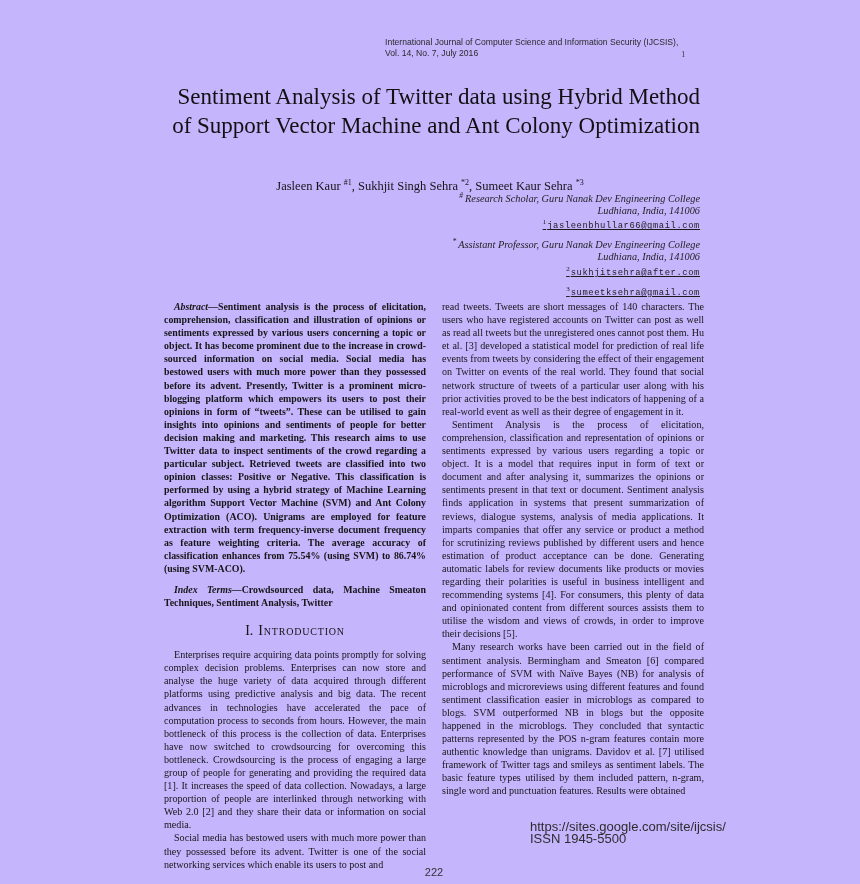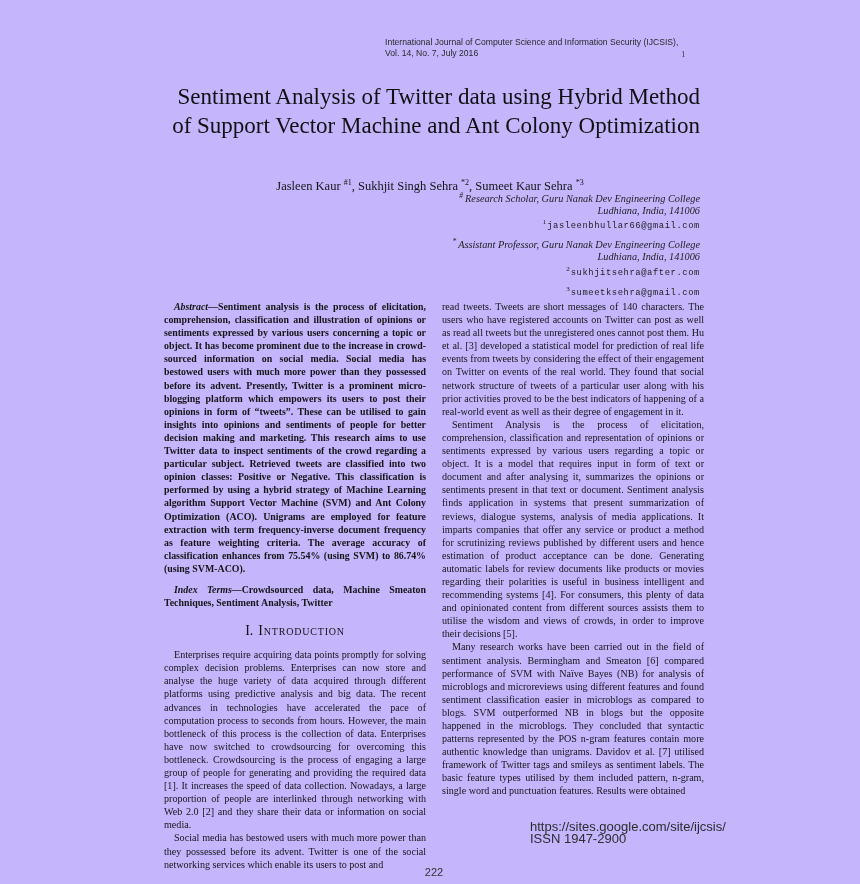--- a/index.html
+++ b/index.html
@@ -34,21 +34,21 @@
   }
   .authors sup { font-size:8px; }
   .affil {
     position:absolute; top:190px; left:160px; width:540px;
     text-align:right;
   }
   .affil-line {
     font-style:italic; font-size:10.3px; line-height:11.5px; color:#1e1e1e;
   }
   .affil-line sup { font-size:7.5px; font-style:italic; margin-right:2px; }
-  .email-line { font-size:9px; line-height:13px; }
+  .email-line { font-size:9px; line-height:13px;text-decoration:underline; }
   .email-line sup { font-size:7px; margin-right:1px; }
   .mono {
     font-family:"Liberation Mono", monospace;
     font-size:8.8px; letter-spacing:0.6px; color:#222;
   }
   .gap-row { height:3px; }
   
   .cols {
     position:absolute; top:300px; left:164px; width:540px;
     display:flex; gap:16px;
@@ -120,16 +120,16 @@
     <div class="col">
       <p class="body-p">read tweets. Tweets are short messages of 140 characters. The users who have registered accounts on Twitter can post as well as read all tweets but the unregistered ones cannot post them. Hu et al. [3] developed a statistical model for prediction of real life events from tweets by considering the effect of their engagement on Twitter on events of the real world. They found that social network structure of tweets of a particular user along with his prior activities proved to be the best indicators of happening of a real-world event as well as their degree of engagement in it.</p>
       <p class="body-p indent">Sentiment Analysis is the process of elicitation, comprehension, classification and representation of opinions or sentiments expressed by various users regarding a topic or object. It is a model that requires input in form of text or document and after analysing it, summarizes the opinions or sentiments present in that text or document. Sentiment analysis finds application in systems that present summarization of reviews, dialogue systems, analysis of media applications. It imparts companies that offer any service or product a method for scrutinizing reviews published by different users and hence estimation of product acceptance can be done. Generating automatic labels for review documents like products or movies regarding their polarities is useful in business intelligent and recommending systems [4]. For consumers, this plenty of data and opinionated content from different sources assists them to utilise the wisdom and views of crowds, in order to improve their decisions [5].</p>
       <p class="body-p indent">Many research works have been carried out in the field of sentiment analysis. Bermingham and Smeaton [6] compared performance of SVM with Naïve Bayes (NB) for analysis of microblogs and microreviews using different features and found sentiment classification easier in microblogs as compared to blogs. SVM outperformed NB in blogs but the opposite happened in the microblogs. They concluded that syntactic patterns represented by the POS n-gram features contain more authentic knowledge than unigrams. Davidov et al. [7] utilised framework of Twitter tags and smileys as sentiment labels. The basic feature types utilised by them included pattern, n-gram, single word and punctuation features. Results were obtained</p>
     </div>
   </div>
 
   <div class="footer-page">222</div>
   <div class="footer-right">
     <div>https://sites.google.com/site/ijcsis/</div>
-    <div>ISSN 1947-2900</div>
+    <div>ISSN 1945-5500</div>
   </div>
 
 </div>
 
 </body></html>

